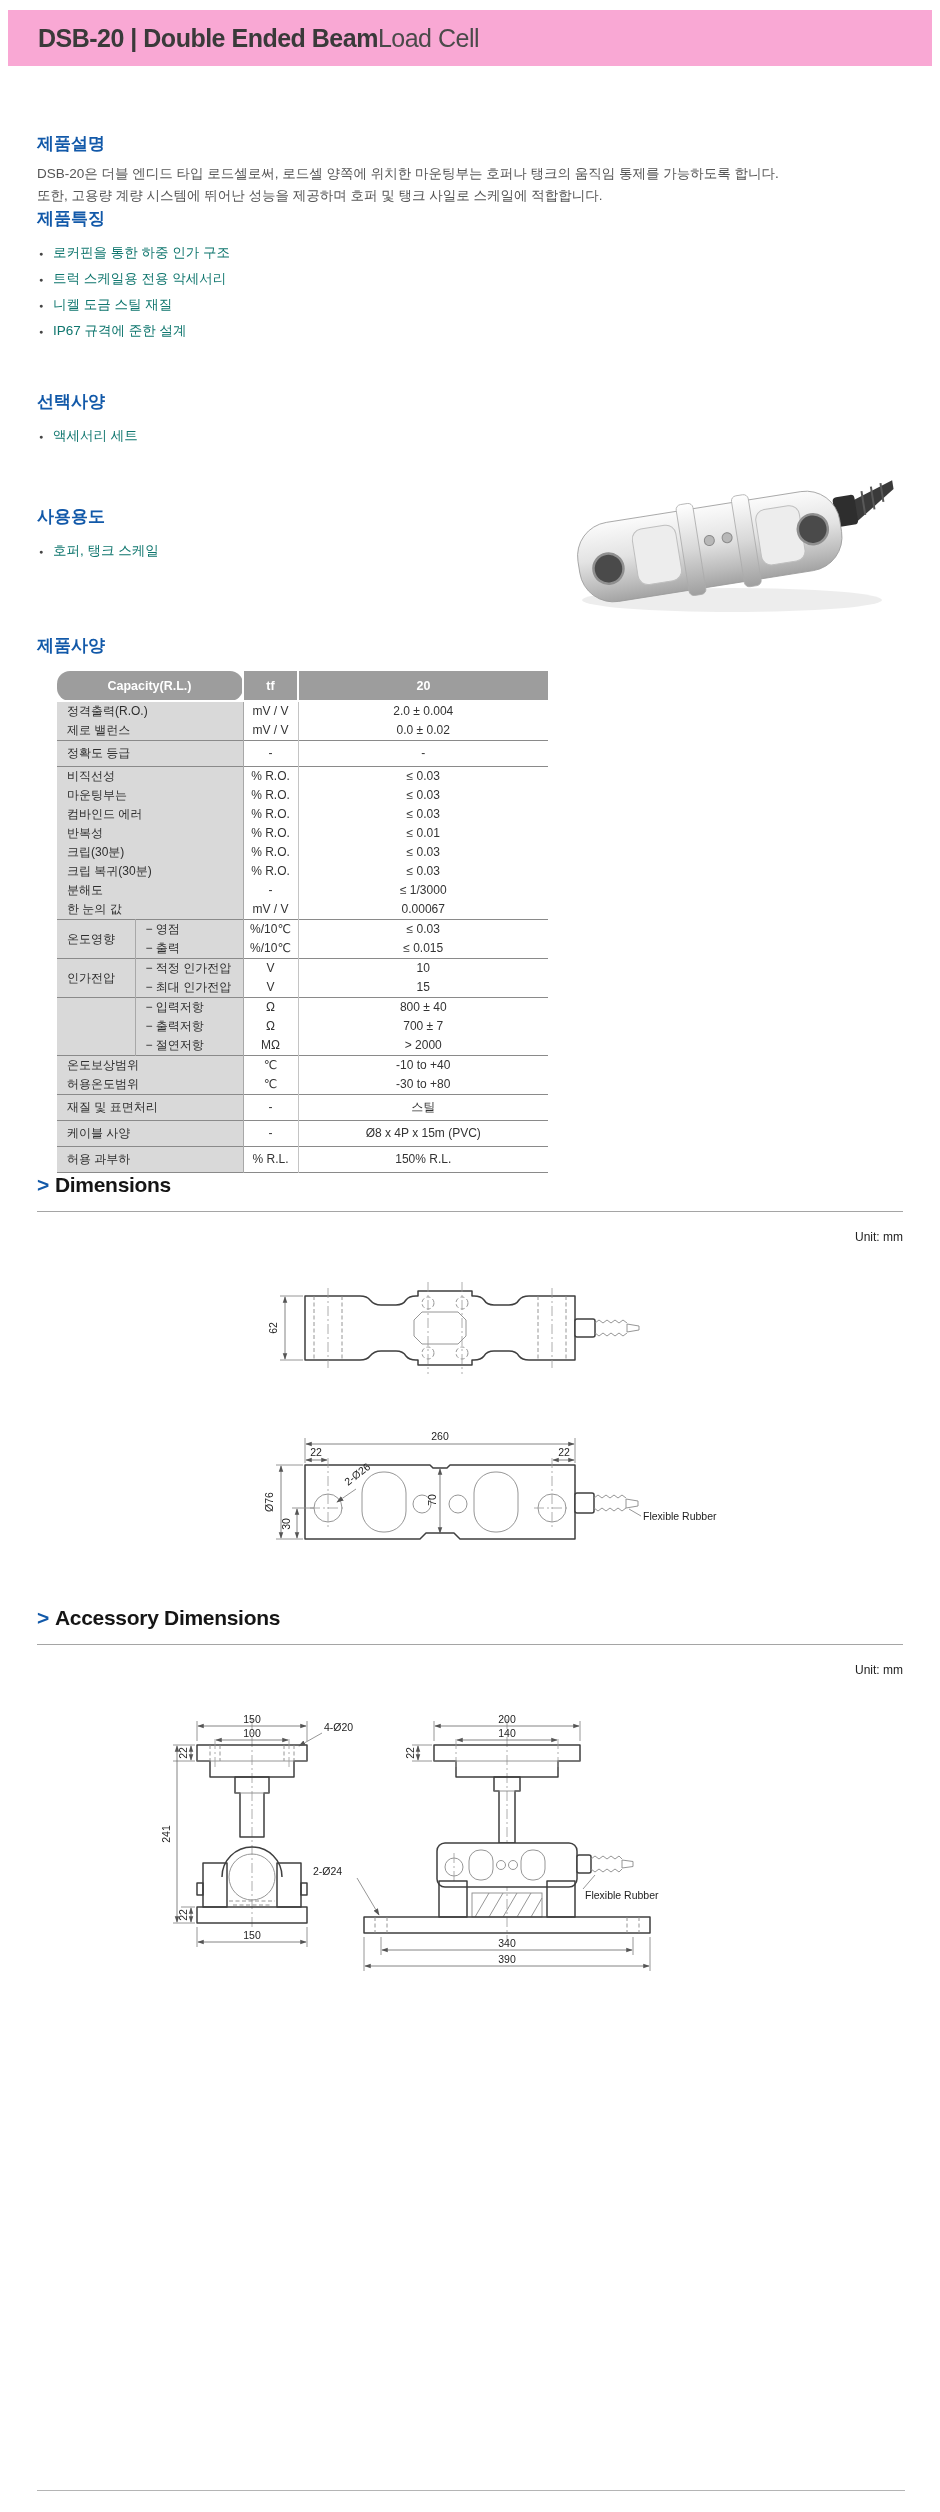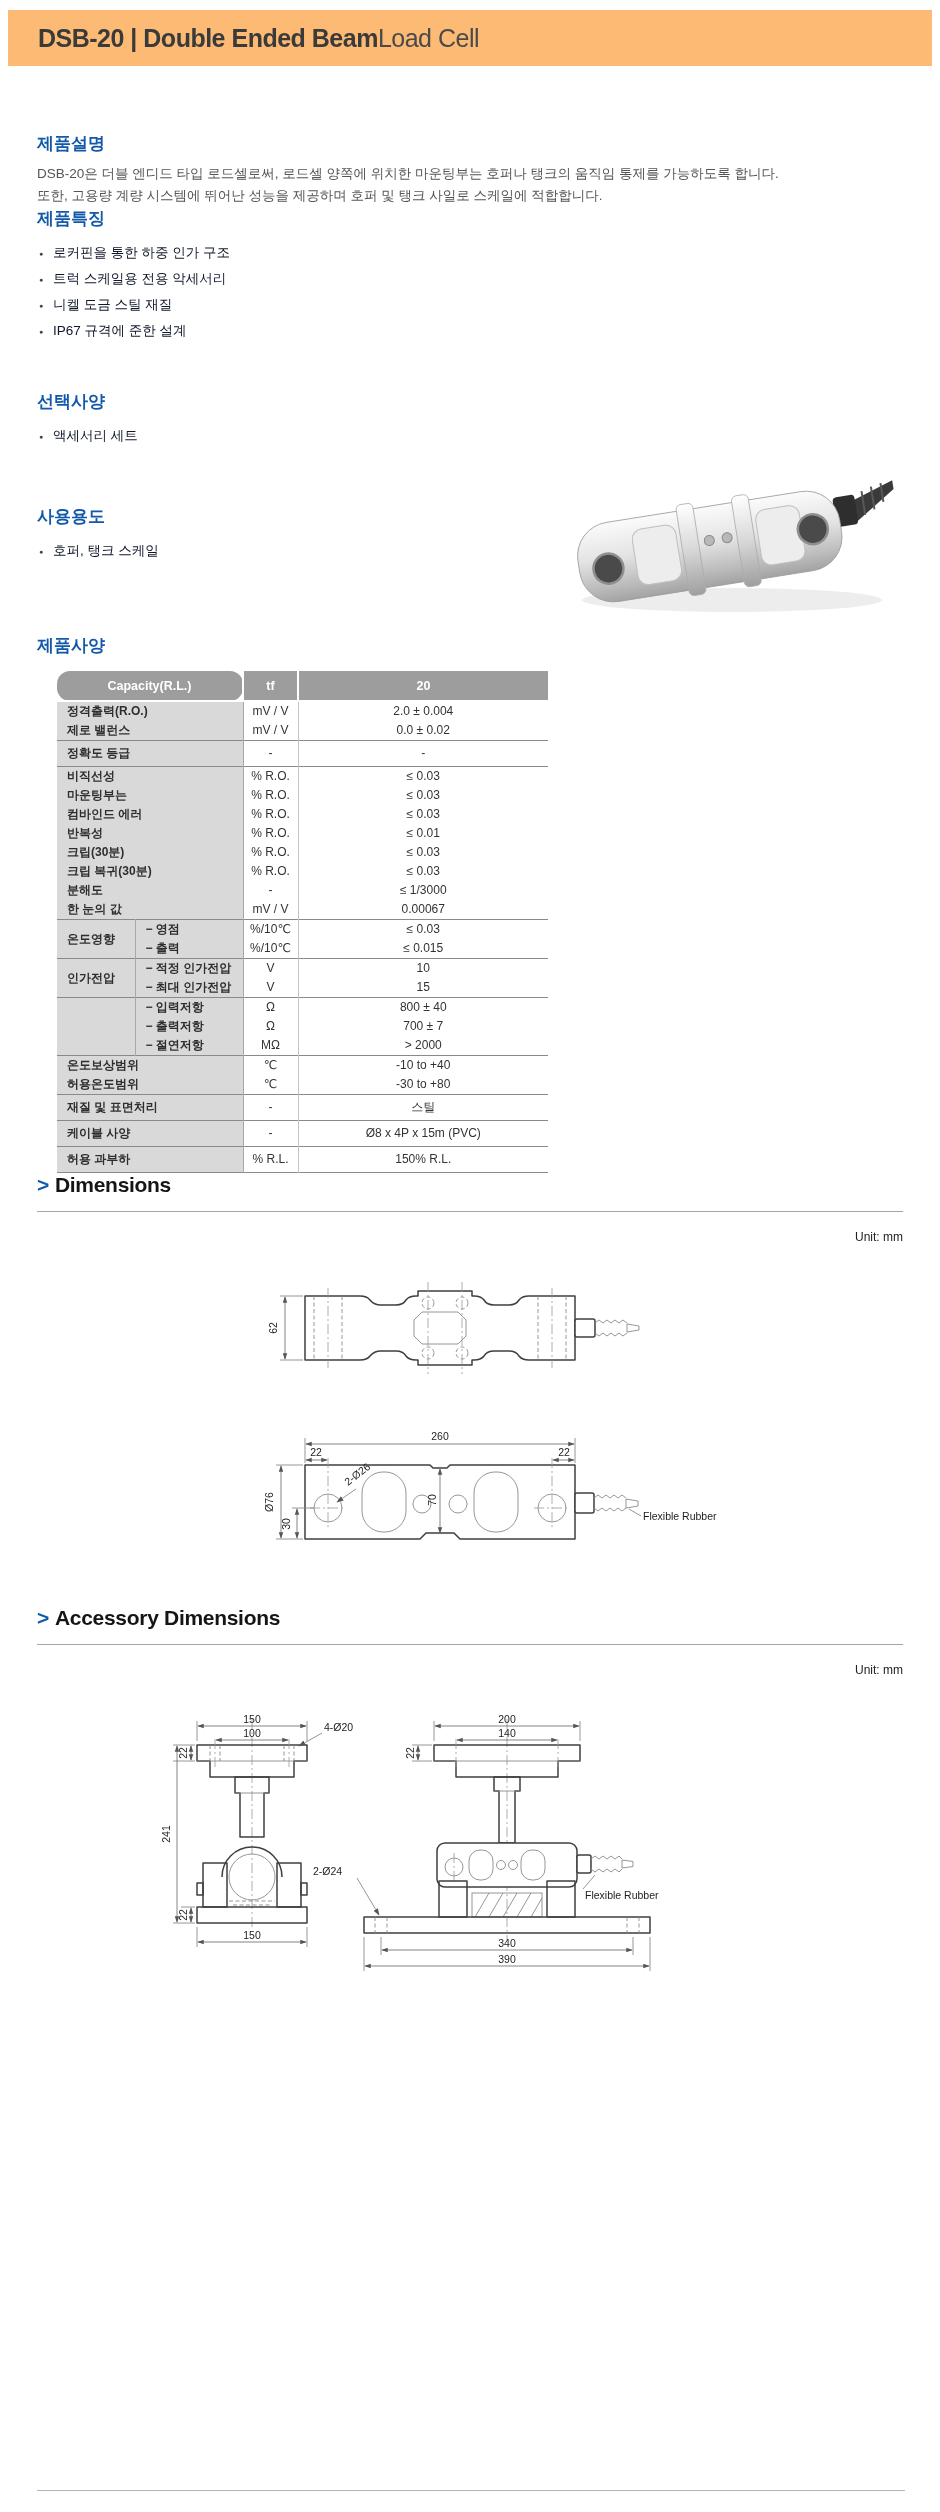--- a/index.html
+++ b/index.html
@@ -1,47 +1,47 @@
 <!DOCTYPE html>
 <html><head>
 <meta charset="utf-8">
 <style>
   html,body{margin:0;padding:0;}
   body{
     width:940px;height:2512px;overflow:hidden;background:#fff;position:relative;
     font-family:"Liberation Sans","DejaVu Sans",sans-serif;color:#444;
   }
   .header-bar{
-    margin:10px 8px 0 8px;height:56px;background:#fdba74;
+    margin:10px 8px 0 8px;height:56px;background:#f9a8d4;
     display:flex;align-items:center;padding-left:30px;box-sizing:border-box;
   }
   .header-bar .t-bold{font-size:25px;font-weight:bold;color:#3a3a3a;letter-spacing:-0.5px;}
   .header-bar .t-reg{font-size:25px;font-weight:normal;color:#4a4a4a;letter-spacing:-0.5px;}
   .content{padding:0 37px;}
   h3.sec{font-size:17px;font-weight:bold;color:#1259a9;margin:0;}
   .sec-desc{margin-top:66px;}
   .sec-feat{}
   .sec-opt{margin-top:46px;}
   .sec-use{margin-top:56px;}
   .sec-spec{margin-top:70px;}
   .desc-lines{margin-top:8px;font-size:13.5px;line-height:22px;color:#555;}
   ul.blist{list-style:none;margin:10px 0 0 0;padding:0;}
-  ul.blist li{font-size:13.5px;color:#0f172a;line-height:26px;padding-left:16px;position:relative;}
+  ul.blist li{font-size:13.5px;color:#0f766e;line-height:26px;padding-left:16px;position:relative;}
   ul.blist li::before{content:"●";font-size:7px;position:absolute;left:2px;top:1px;color:#444;}
   .photo{position:absolute;left:552px;top:448px;width:360px;height:180px;}
 
   table.spec-table{border-collapse:collapse;margin:14px 0 0 20px;border-bottom:1px solid #8a8a8a;}
   .spec-table th{
     background:#9d9d9d;color:#fff;font-size:12.5px;font-weight:bold;height:27px;
     border-left:2px solid #fff;border-bottom:2px solid #fff;
   }
   .spec-table th:first-child{border-left:none;border-radius:13px;}
   .spec-table td{font-size:12px;color:#333;padding:1px 4px;height:17px;line-height:17px;}
   .spec-table td.lab,.spec-table td.glab,.spec-table td.slab{
-    background:#d9d9d9;font-weight:bold;color:#2e2e2e;text-align:left;padding-left:10px;
+    background:#d9d9d9;font-weight:normal;color:#2e2e2e;text-align:left;padding-left:10px;
   }
   .spec-table td.glab{border-right:1px solid #a8a8a8;}
   .spec-table td.lab,.spec-table td.slab{border-right:1px solid #a8a8a8;}
   .spec-table td.unit{text-align:center;border-right:1px solid #c4c4c4;}
   .spec-table td.val{text-align:center;}
   .spec-table tbody.grp tr:first-child td{border-top:1px solid #8a8a8a;}
   .spec-table tbody.single td{padding-top:4px;padding-bottom:4px;}
 
   h2.big-head{font-size:21px;font-weight:bold;color:#151515;margin:0;letter-spacing:-0.3px;}
   h2.big-head .chev{color:#1259a9;margin-right:6px;}

